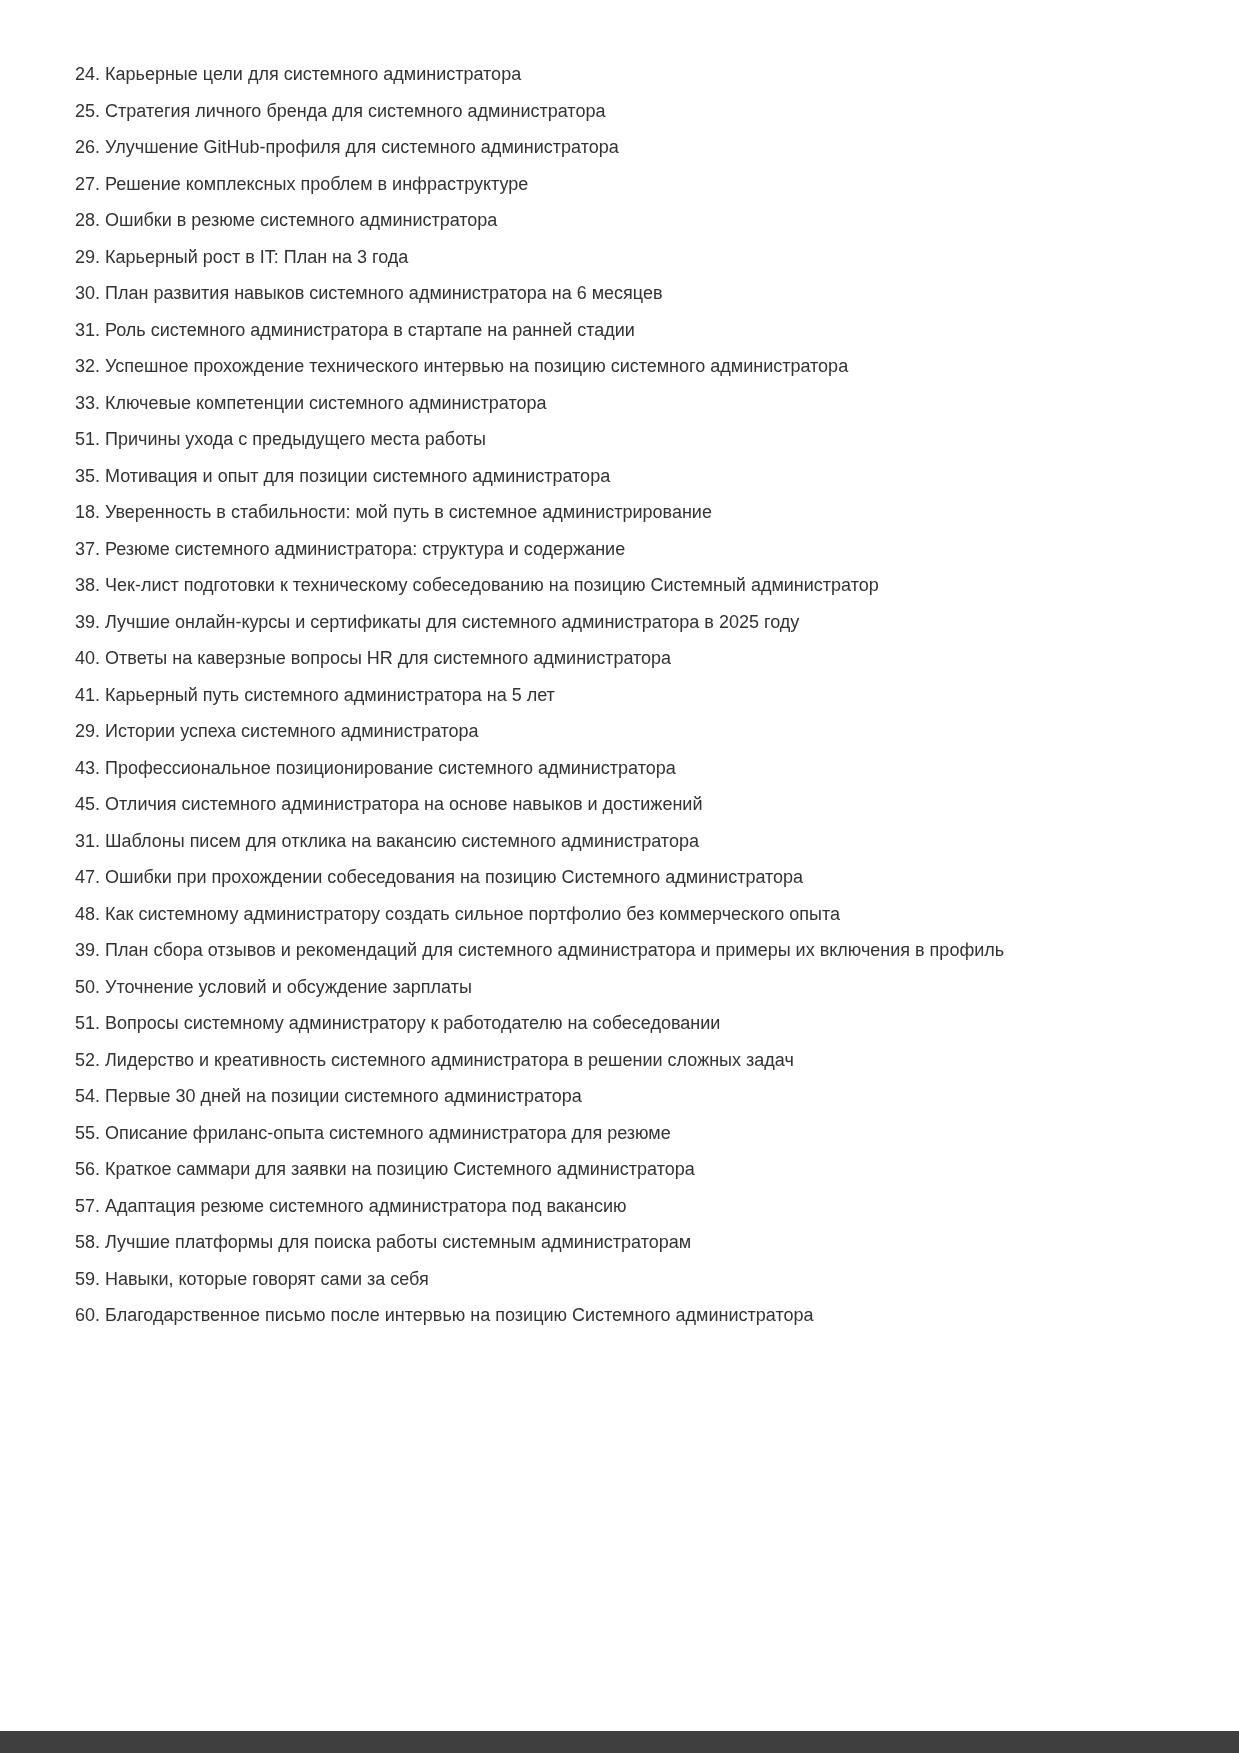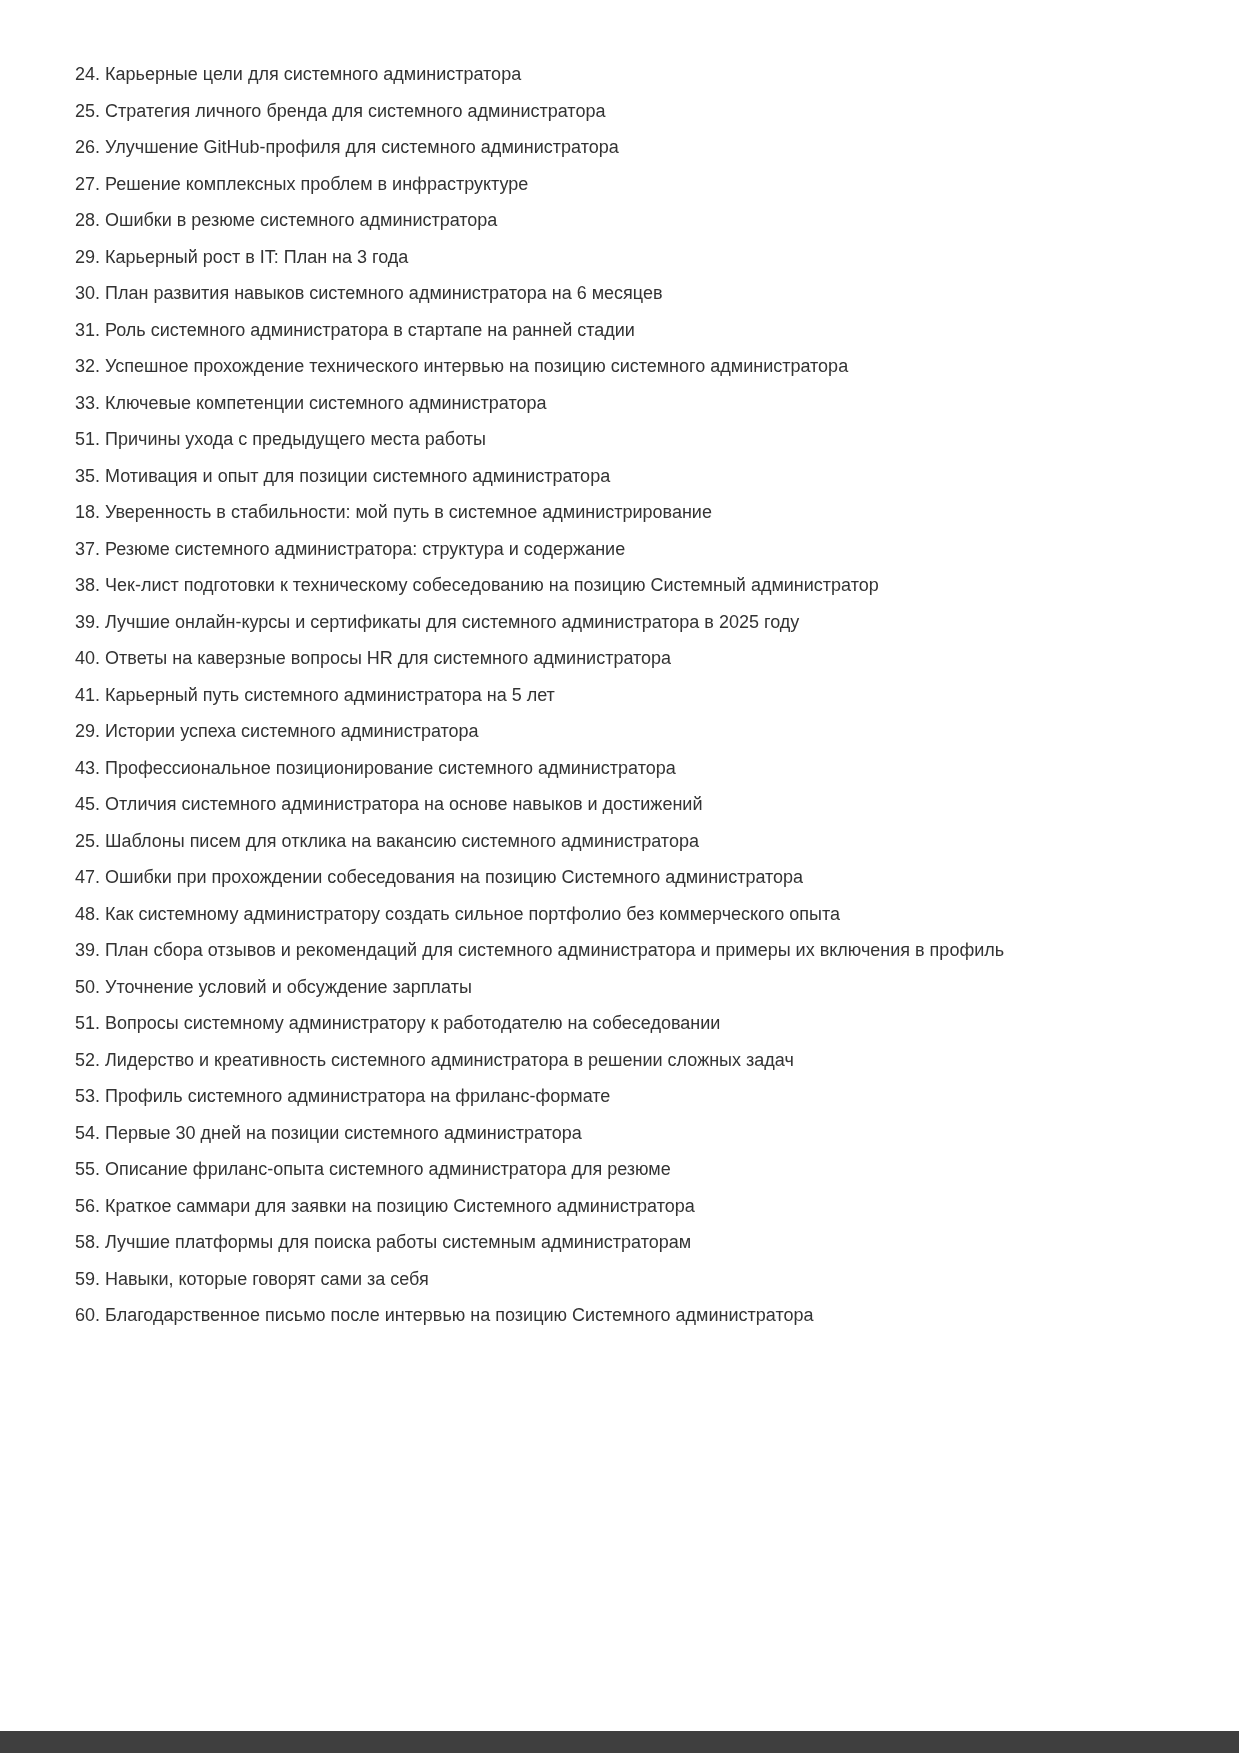--- a/index.html
+++ b/index.html
@@ -64,29 +64,29 @@
       <div class="topic-item">35. Мотивация и опыт для позиции системного администратора</div>
       <div class="topic-item">18. Уверенность в стабильности: мой путь в системное администрирование</div>
       <div class="topic-item">37. Резюме системного администратора: структура и содержание</div>
       <div class="topic-item">38. Чек-лист подготовки к техническому собеседованию на позицию Системный администратор</div>
       <div class="topic-item">39. Лучшие онлайн-курсы и сертификаты для системного администратора в 2025 году</div>
       <div class="topic-item">40. Ответы на каверзные вопросы HR для системного администратора</div>
       <div class="topic-item">41. Карьерный путь системного администратора на 5 лет</div>
       <div class="topic-item">29. Истории успеха системного администратора</div>
       <div class="topic-item">43. Профессиональное позиционирование системного администратора</div>
       <div class="topic-item">45. Отличия системного администратора на основе навыков и достижений</div>
-      <div class="topic-item">25. Шаблоны писем для отклика на вакансию системного администратора</div>
+      <div class="topic-item">31. Шаблоны писем для отклика на вакансию системного администратора</div>
       <div class="topic-item">47. Ошибки при прохождении собеседования на позицию Системного администратора</div>
       <div class="topic-item">48. Как системному администратору создать сильное портфолио без коммерческого опыта</div>
       <div class="topic-item">39. План сбора отзывов и рекомендаций для системного администратора и примеры их включения в профиль</div>
       <div class="topic-item">50. Уточнение условий и обсуждение зарплаты</div>
       <div class="topic-item">51. Вопросы системному администратору к работодателю на собеседовании</div>
       <div class="topic-item">52. Лидерство и креативность системного администратора в решении сложных задач</div>
-      <div class="topic-item">53. Профиль системного администратора на фриланс-формате</div>
       <div class="topic-item">54. Первые 30 дней на позиции системного администратора</div>
       <div class="topic-item">55. Описание фриланс-опыта системного администратора для резюме</div>
       <div class="topic-item">56. Краткое саммари для заявки на позицию Системного администратора</div>
+      <div class="topic-item">57. Адаптация резюме системного администратора под вакансию</div>
       <div class="topic-item">58. Лучшие платформы для поиска работы системным администраторам</div>
       <div class="topic-item">59. Навыки, которые говорят сами за себя</div>
       <div class="topic-item">60. Благодарственное письмо после интервью на позицию Системного администратора</div>
     </div>
   <div class="bottom-bar"></div>
 </div>
 
 </body></html>

